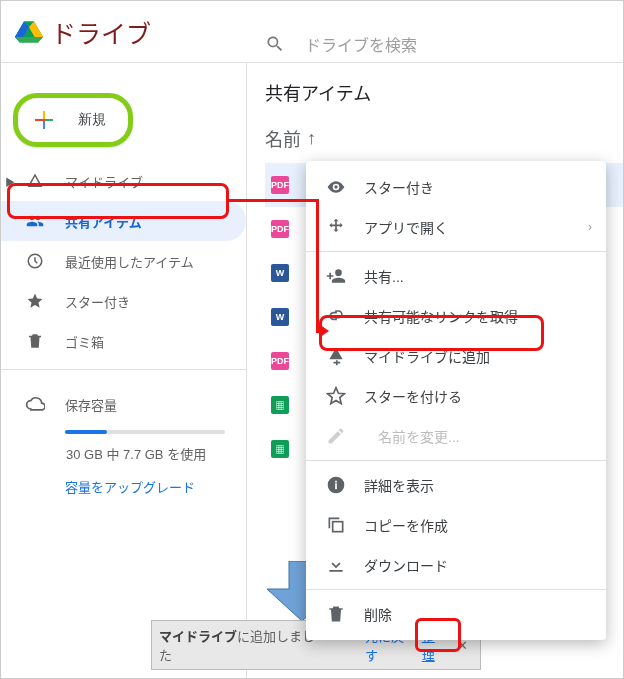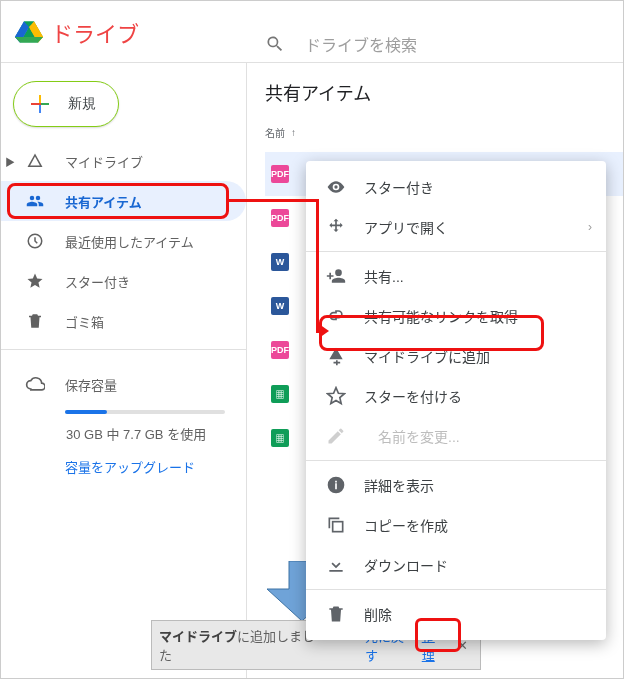--- a/index.html
+++ b/index.html
@@ -1,46 +1,46 @@
 <!DOCTYPE html>
 <html><head>
 <meta charset="utf-8">
 <style>
   * { box-sizing: border-box; margin: 0; padding: 0; }
   body { font-family: "Arial", "Noto Sans CJK JP", sans-serif; background: #fff; width: 624px; height: 679px; position: relative; overflow: hidden; border: 1px solid #ccc; }
 
   
   .header { display: flex; align-items: center; height: 62px; border-bottom: 1px solid #e0e0e0; }
   .brand { display: flex; align-items: center; gap: 8px; width: 246px; padding-left: 14px; }
-  .brand-name { font-size: 22px; color: #ef4444; }
+  .brand-name { font-size: 25px; color: #7f1d1d; }
   .search-area { display: flex; align-items: center; flex: 1; padding-left: 18px; gap: 20px; color: #767676; margin-top: 24px; }
   .search-placeholder { font-size: 16px; color: #9e9e9e; }
 
   
   .sidebar { position: absolute; left: 0; top: 62px; width: 246px; bottom: 0; border-right: 1px solid #e0e0e0; padding-top: 10px; }
-  .new-btn { display: inline-flex; align-items: center; gap: 16px; margin: 8px 0 14px 12px; padding: 10px 22px 10px 14px; border: 1px solid #84cc16; border-radius: 24px; background: #fff; box-shadow: 0 1px 2px rgba(0,0,0,0.15); font-size: 14px; color: #3c4043; cursor: pointer; }
+  .new-btn { display: inline-flex; align-items: center; gap: 22px; margin: 20px 0 14px 12px; padding: 10px 22px 10px 14px; border: 5px solid #84cc16; border-radius: 24px; background: #fff; box-shadow: 0 1px 2px rgba(0,0,0,0.15); font-size: 14px; color: #3c4043; cursor: pointer; }
   .nav { list-style: none; }
   .nav-item { display: flex; align-items: center; gap: 20px; height: 40px; padding: 0 0 0 24px; font-size: 13px; color: #616161; cursor: pointer; border-radius: 0 20px 20px 0; }
   .nav-item.active { background: #e8f0fe; color: #1967d2; font-weight: 600; }
   .nav-item .nav-icon { width: 20px; height: 20px; display: flex; align-items: center; justify-content: center; color: #616161; }
   .nav-item.active .nav-icon { color: #1967d2; }
   .expand-caret { position: absolute; left: 4px; color: #616161; font-size: 10px; }
   .nav-divider { height: 1px; background: #e0e0e0; margin: 8px 0; }
 
   .storage { padding: 6px 0 0 24px; }
   .storage-head { display:flex; align-items:center; gap:20px; height:40px; font-size:13px; color:#616161; }
   .storage-bar { width: 160px; height: 4px; background: #e0e0e0; border-radius: 2px; margin: 6px 0 10px 40px; position: relative; }
   .storage-bar-fill { position:absolute; left:0; top:0; bottom:0; width:26%; background:#1a73e8; border-radius:2px; }
   .storage-text { font-size: 13px; color: #616161; margin-left: 41px; }
   .storage-link { font-size: 13px; color: #1a73e8; margin: 14px 0 0 40px; display:inline-block; cursor:pointer; }
 
   
   .main { position: absolute; left: 246px; top: 62px; right: 0; bottom: 0; padding: 16px 0 0 18px; }
   .page-title { font-size: 18px; color: #202124; margin-bottom: 20px; }
-  .col-head { font-size: 10px; color: #5f6368; display:flex; align-items:center; gap:6px; }
+  .col-head { font-size: 18px; color: #5f6368; display:flex; align-items:center; gap:6px; }
 
   .filecol { margin-top: 12px; }
   .file-row { display:flex; align-items:center; height:44px; gap:12px; padding-left:6px; }
   .file-icon { width:18px; height:18px; border-radius:2px; display:flex; align-items:center; justify-content:center; font-size:9px; color:#fff; font-weight:bold; }
   .file-icon.pdf { background:#ec4899; }
   .file-icon.word { background:#2b579a; }
   .file-icon.sheet { background:#0f9d58; }
   .file-row.selected { background:#e8f0fe; }
 
   

